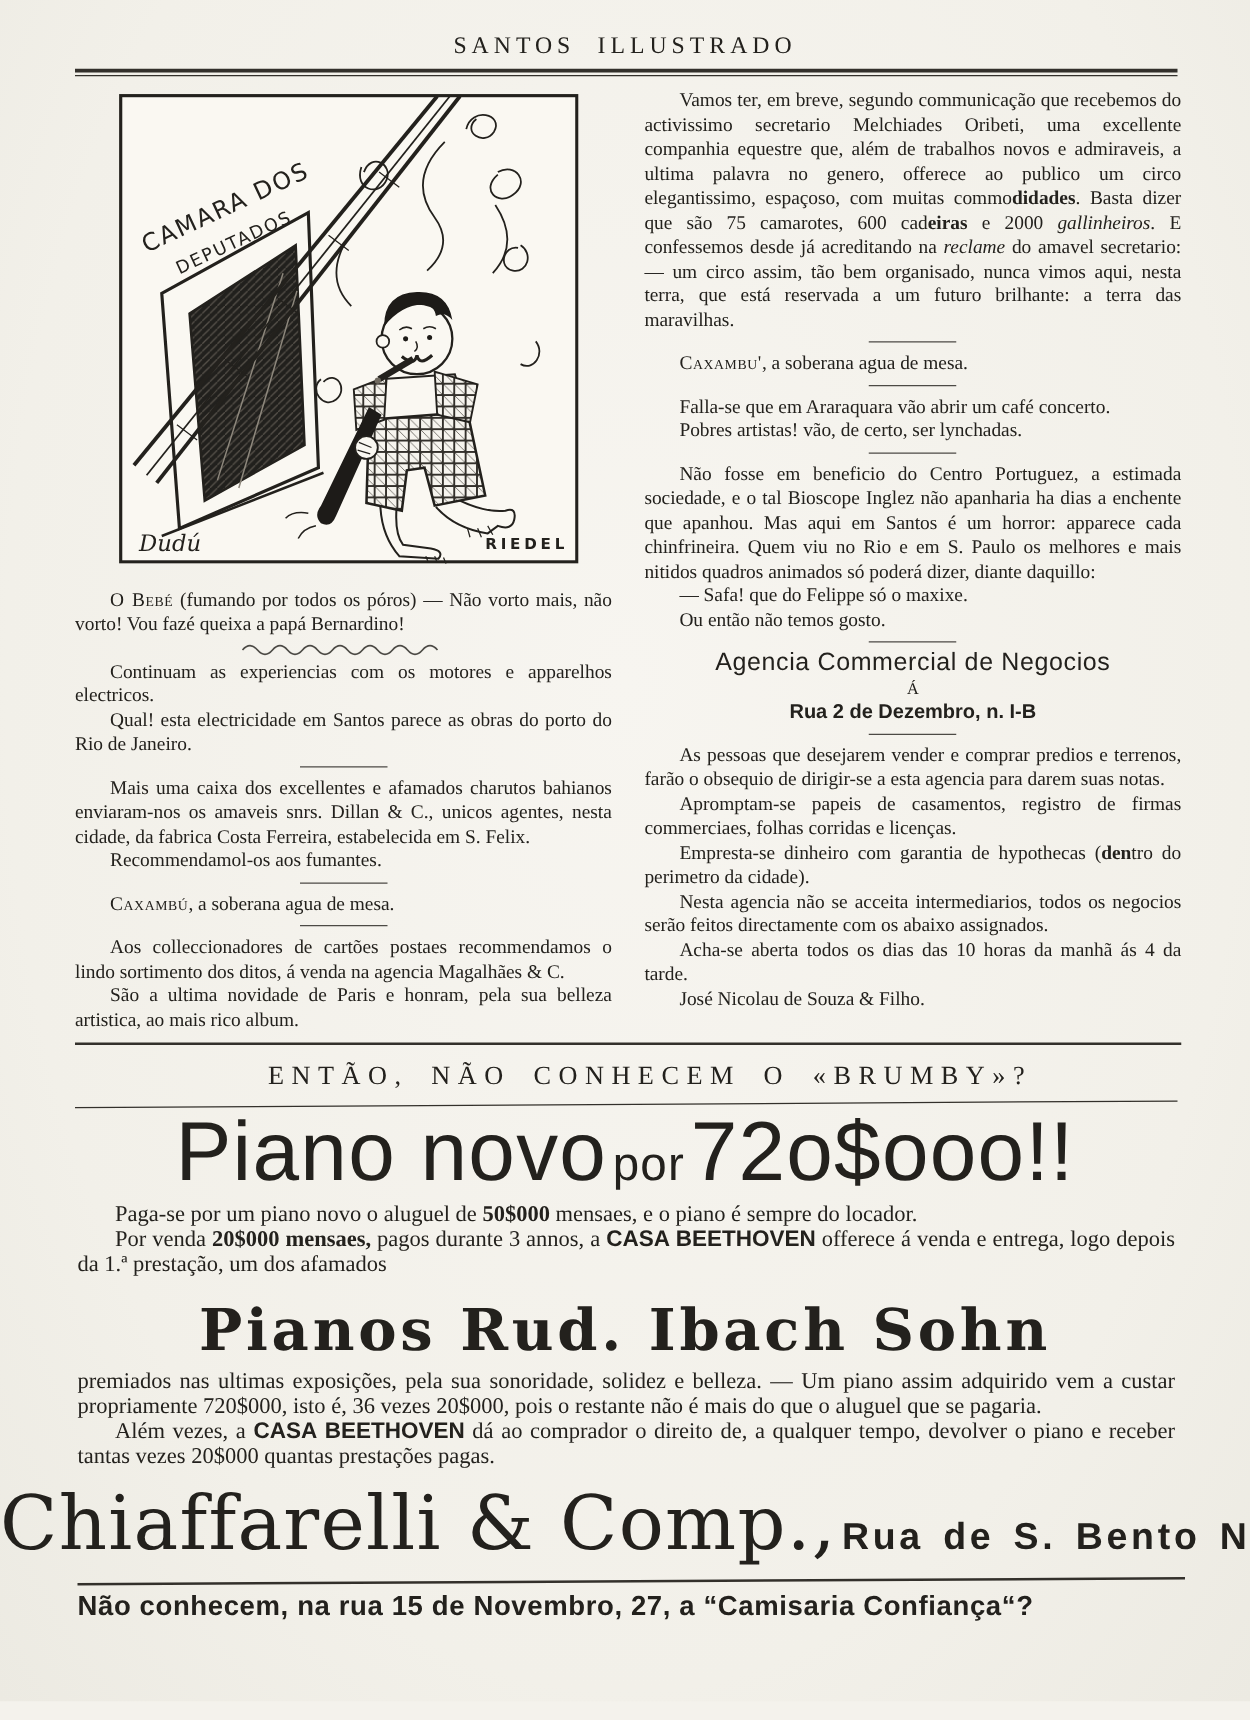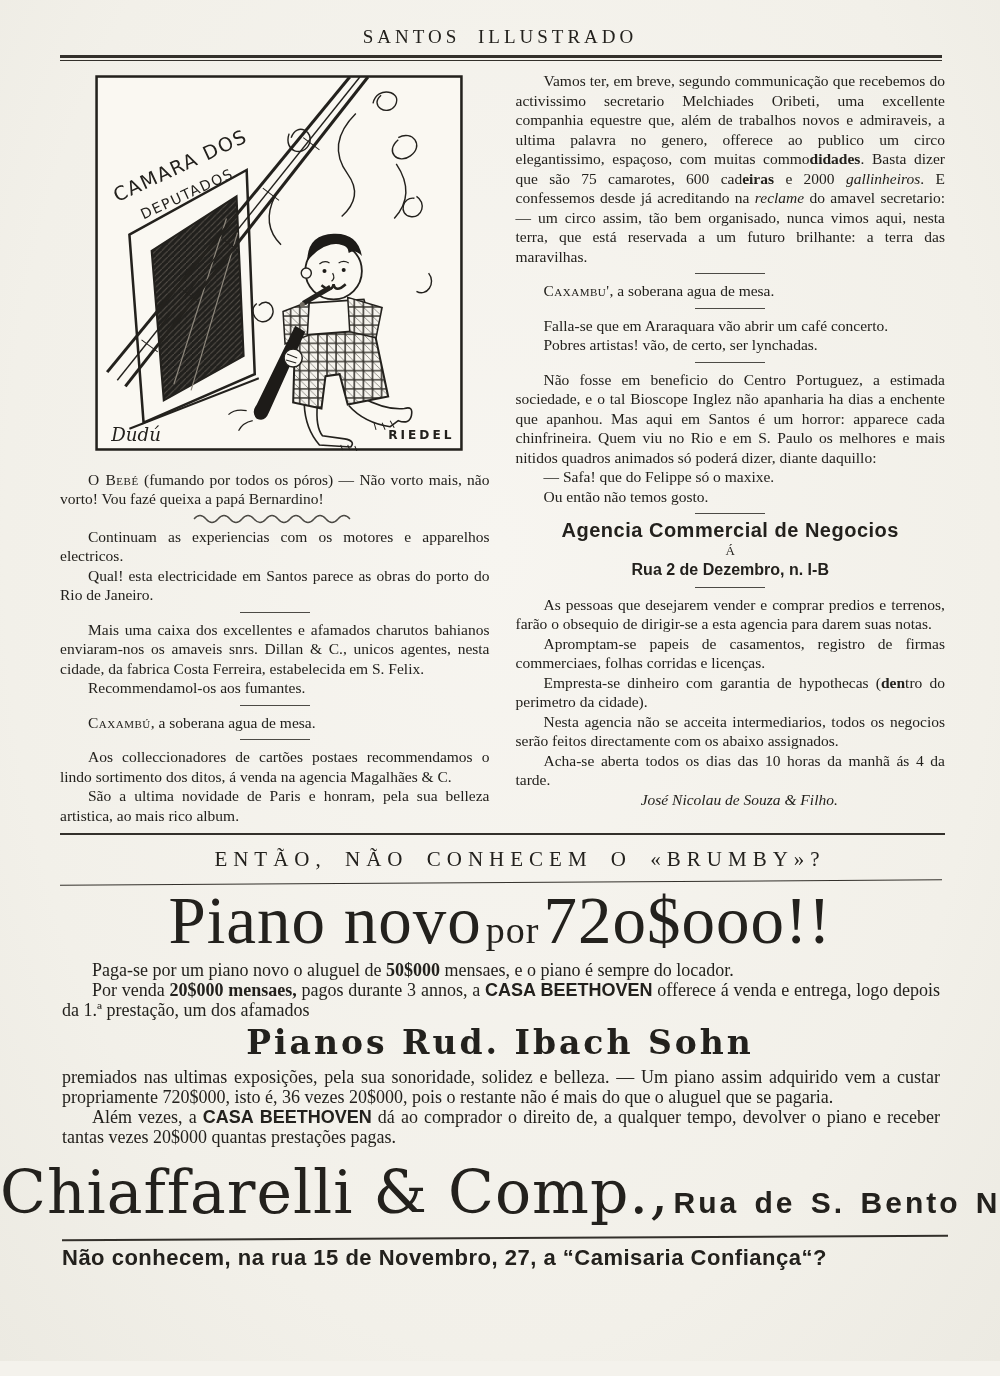--- a/index.html
+++ b/index.html
@@ -20,36 +20,36 @@
   .masthead-rule { margin:7px 58px 0 60px; border-top:3px solid var(--rule); border-bottom:1.5px solid var(--rule); height:6px; }
   
   .columns { display:flex; gap:26px; margin:10px 55px 0 60px; }
   .col { flex:1 1 0; font-size:15.5px; line-height:19.5px; text-align:justify; }
   .col p { margin:0; text-indent:28px; }
   .divider { width:70px; border-top:1.5px solid #4c4a45; margin:7px auto; }
   .wavy { display:block; margin:3px auto; }
   .sc { font-variant:small-caps; letter-spacing:0.5px; }
   .cartoon-wrap { width:368px; margin:4px 0 14px 35px; }
   .caption { margin-top:6px; }
-  .sig-line { text-align:center; font-style:italic; margin-top:6px; padding-right:10px; }
-  .agency-title { font-family:"Liberation Sans", sans-serif; font-weight:bold; font-size:20px; text-align:center; letter-spacing:0.5px; margin-top:8px; text-indent:0 !important; }
+  .sig-line { text-align:left; margin-top:6px; padding-right:10px; }
+  .agency-title { font-family:"Liberation Sans", sans-serif; font-weight:normal; font-size:20px; text-align:center; letter-spacing:0.5px; margin-top:8px; text-indent:0 !important; }
   .agency-sub { text-align:center; font-size:13px; margin:1px 0; text-indent:0 !important; }
   .agency-address { font-family:"Liberation Sans", sans-serif; font-weight:bold; font-size:16px; text-align:center; margin-top:2px; text-indent:0 !important; }
   
   .full-rule { margin:8px 55px 0 60px; border-top:2.5px solid var(--rule); }
   .teaser { text-align:center; font-size:21px; letter-spacing:6px; word-spacing:7px; margin-top:12px;padding-left:40px; }
   .thin-rule { margin:10px 58px 0 60px; border-top:1.5px solid var(--rule); transform:rotate(-0.35deg); }
-  .headline { text-align:center; white-space:nowrap; margin-top:4px; line-height:1.0; font-family:Liberation Serif, serif; }
+  .headline { text-align:center; white-space:nowrap; margin-top:4px; line-height:1.0; font-family:Liberation Sans, sans-serif; }
   .headline .product { font-size:67px; letter-spacing:1px; }
   .headline .por { font-size:38px; letter-spacing:1px; }
   .headline .price { font-size:67px; letter-spacing:1px; }
   .ad-copy { margin:6px 60px 0 62px; font-size:18px; line-height:20px; text-align:justify; }
   .ad-copy p { margin:0; }
   .ad-copy p.ind { text-indent:30px; }
-  .brand { text-align:center; font-family:"DejaVu Serif", serif; font-weight:bold; font-size:33px; letter-spacing:3px; margin-top:6px; line-height:1.05; }
+  .brand { text-align:center; font-family:"DejaVu Serif", serif; font-weight:bold; font-size:46px; letter-spacing:3px; margin-top:19px; line-height:1.05; }
   .store-line { text-align:center; white-space:nowrap; margin-top:10px; }
   .store-name { font-family:"DejaVu Serif", serif; font-size:60px; letter-spacing:1px; }
   .store-address { font-family:"Liberation Sans", sans-serif; font-weight:bold; font-size:30px; letter-spacing:3px; word-spacing:4px; }
   .footer-rule { margin:10px 52px 0 62px; border-top:2px solid var(--rule); transform:rotate(-0.3deg); }
   .footer-line { font-family:"Liberation Sans", sans-serif; font-weight:bold; font-size:22px; letter-spacing:0.5px; margin:6px 55px 0 62px; }
   b { font-weight:bold; } i { }
   .sans-b { font-family:Liberation Sans, sans-serif; font-weight:bold; }
 </style>
 </head>
 <body>

